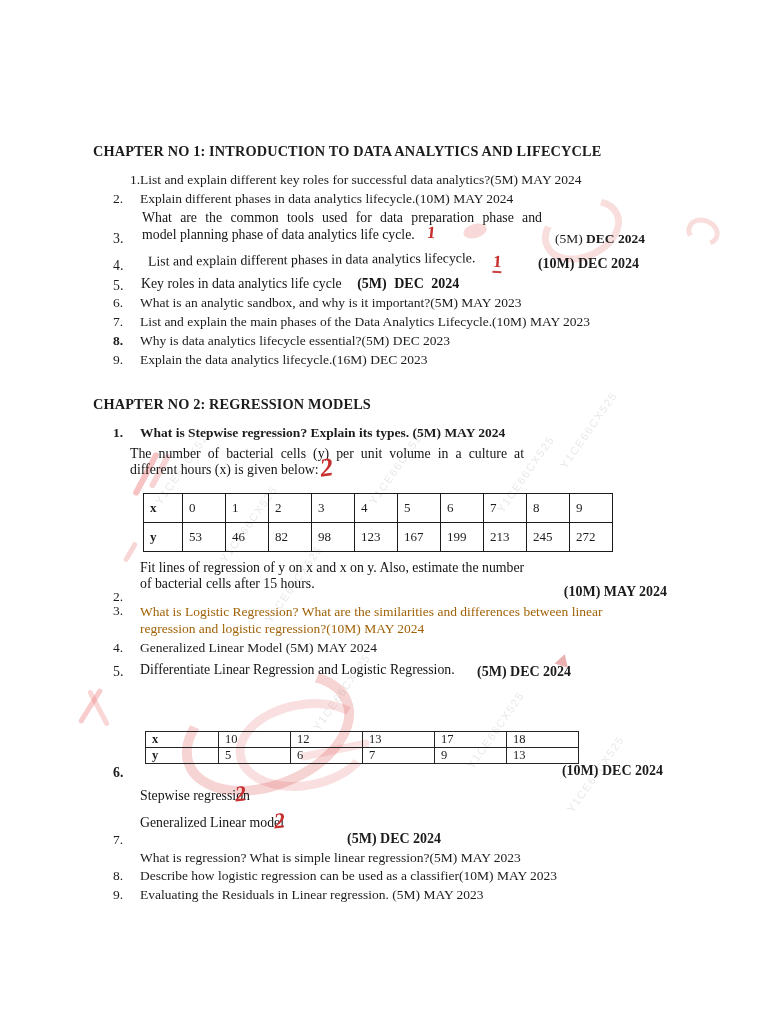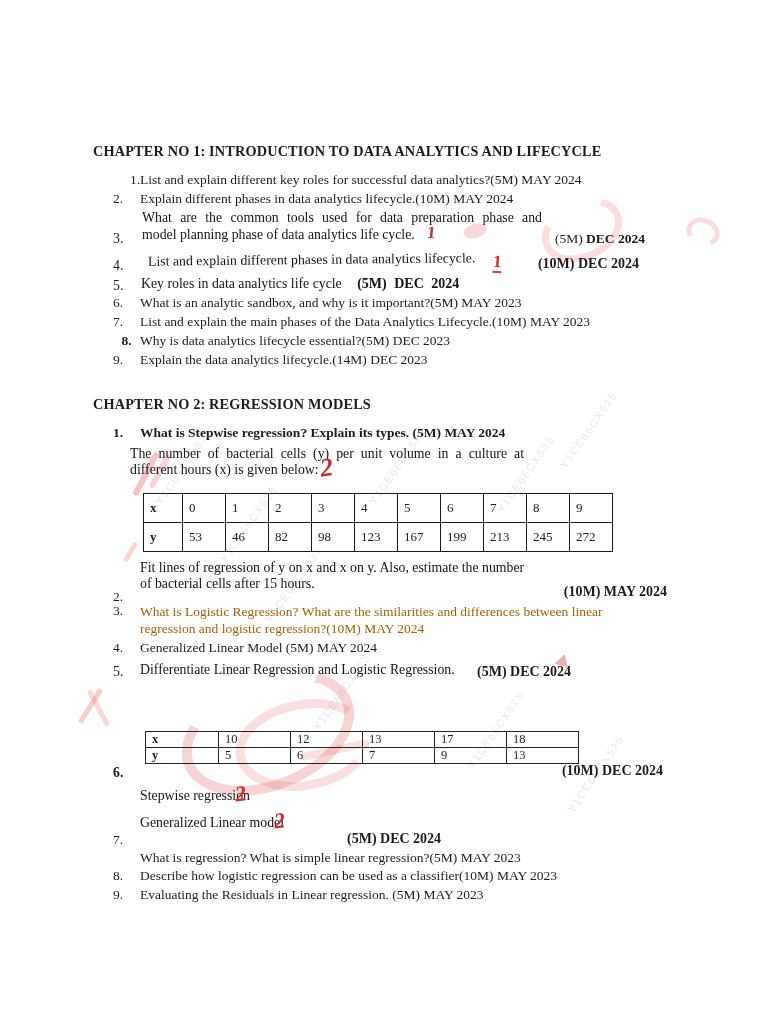--- a/index.html
+++ b/index.html
@@ -88,25 +88,25 @@
     <span>Key roles in data analytics life cycle</span>
     <span class="mark" style="margin-left:12px;word-spacing:4px;font-size:14px;">(5M) DEC 2024</span>
   </div>
 
   <div class="row" style="top:295px;">
     <span class="num">6.</span><span>What is an analytic sandbox, and why is it important?(5M) MAY 2023</span>
   </div>
   <div class="row" style="top:314px;">
     <span class="num">7.</span><span>List and explain the main phases of the Data Analytics Lifecycle.(10M) MAY 2023</span>
   </div>
-  <div class="row" style="top:333px;text-align:center;">
+  <div class="row" style="top:333px;">
     <span class="num bold">8.</span><span>Why is data analytics lifecycle essential?(5M) DEC 2023</span>
   </div>
   <div class="row" style="top:352px;">
-    <span class="num">9.</span><span>Explain the data analytics lifecycle.(14M) DEC 2023</span>
+    <span class="num">9.</span><span>Explain the data analytics lifecycle.(16M) DEC 2023</span>
   </div>
 
   <div class="abs chap" style="left:93px;top:396px;">CHAPTER NO 2: REGRESSION MODELS</div>
 
   <div class="row bold" style="top:425px;">
     <span class="num">1.</span><span>What is Stepwise regression? Explain its types. (5M) MAY 2024</span>
   </div>
   <div class="para scan" style="left:130px;top:446px;width:394px;line-height:16px;">
     <div class="jline">The number of bacterial cells (y) per unit volume in a culture at</div>
     <div>different hours (x) is given below:</div>

